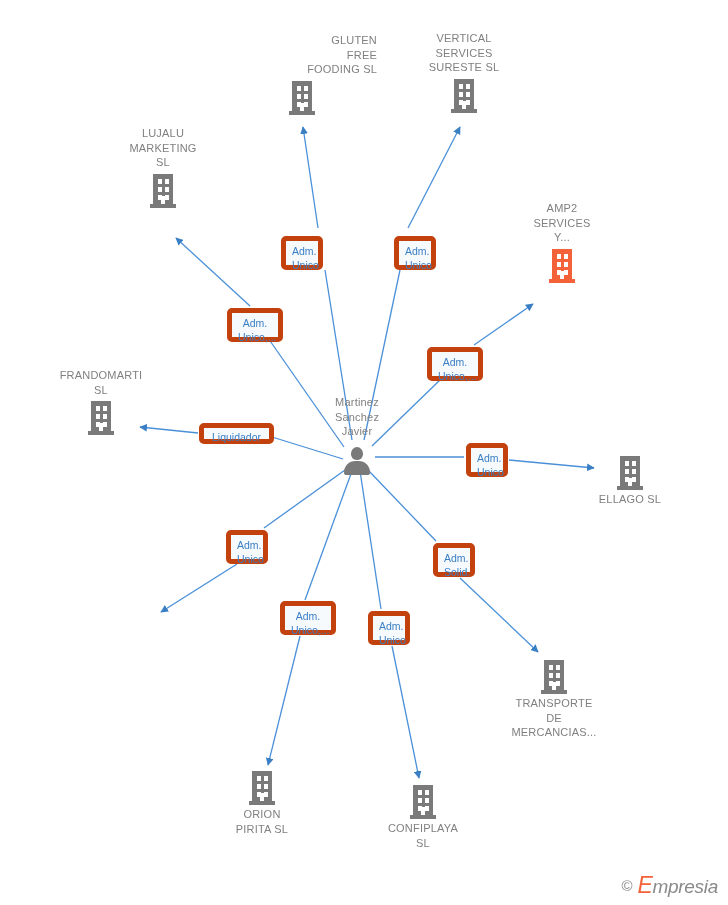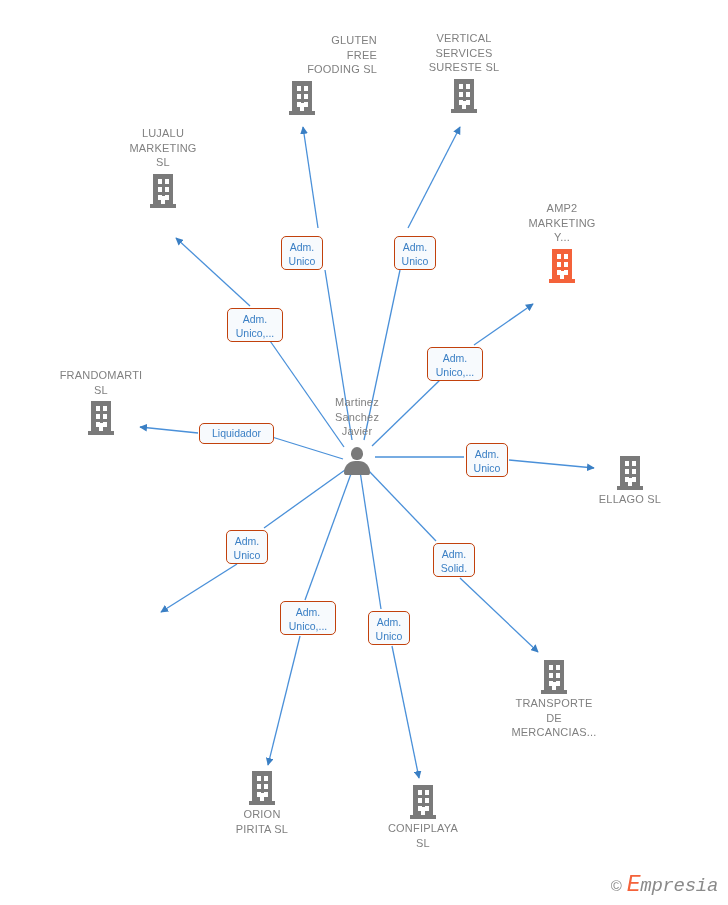--- a/index.html
+++ b/index.html
@@ -91,21 +91,21 @@
     width:26px;height:14px;
     border-radius:13px 13px 3px 3px;
     background:currentColor;
   }
   .node.person-node{width:170px;margin-left:-85px;margin-top:13px;}
   .node.person-node .caption{color:#808080;}
 
   
   .edge-label{
     position:absolute;
-    border:1px solid #c2410c;
+    border:5px solid #c2410c;
     border-radius:5px;
     background:#f7fafd;
     color:#3a7fc4;
     font-size:10.5px;
     line-height:13.5px;
     text-align:center;
     padding:4px 6px;
     box-sizing:border-box;
     white-space:pre-line;
     cursor:pointer;
@@ -115,21 +115,21 @@
     position:absolute;
     right:10px;bottom:8px;
     display:flex;align-items:center;gap:5px;
     user-select:none;
   }
   #watermark .c{
     font-size:15px;color:#8a8a8a;
     line-height:1;
   }
   #watermark .brand{
-    font-family:Liberation Mono, monospace;
+    font-family:Liberation Sans, sans-serif;
     font-style:italic;
     font-size:19px;
     color:#8a8a8a;
     line-height:1;
     letter-spacing:-.3px;
   }
   #watermark .brand .lead{
     color:#f4623a;
     font-size:23px;
   }
@@ -231,21 +231,21 @@
         <i style="left:8px;top:21px"></i>
           <i style="left:15px;top:21px"></i>
         <span class="door"></span>
         <span class="base"></span>
       </span>
     </div>
   </div>
 
   <div class="node highlight" style="left:562px;top:201px;">
     <div class="caption">AMP2
-MARKETING
+SERVICES
 Y...</div>
     <div class="glyph">
       <span class="bldg">
         <span class="body"></span>
         <i style="left:8px;top:5px"></i>
           <i style="left:15px;top:5px"></i>
         <i style="left:8px;top:13px"></i>
           <i style="left:15px;top:13px"></i>
         <i style="left:8px;top:21px"></i>
           <i style="left:15px;top:21px"></i>

